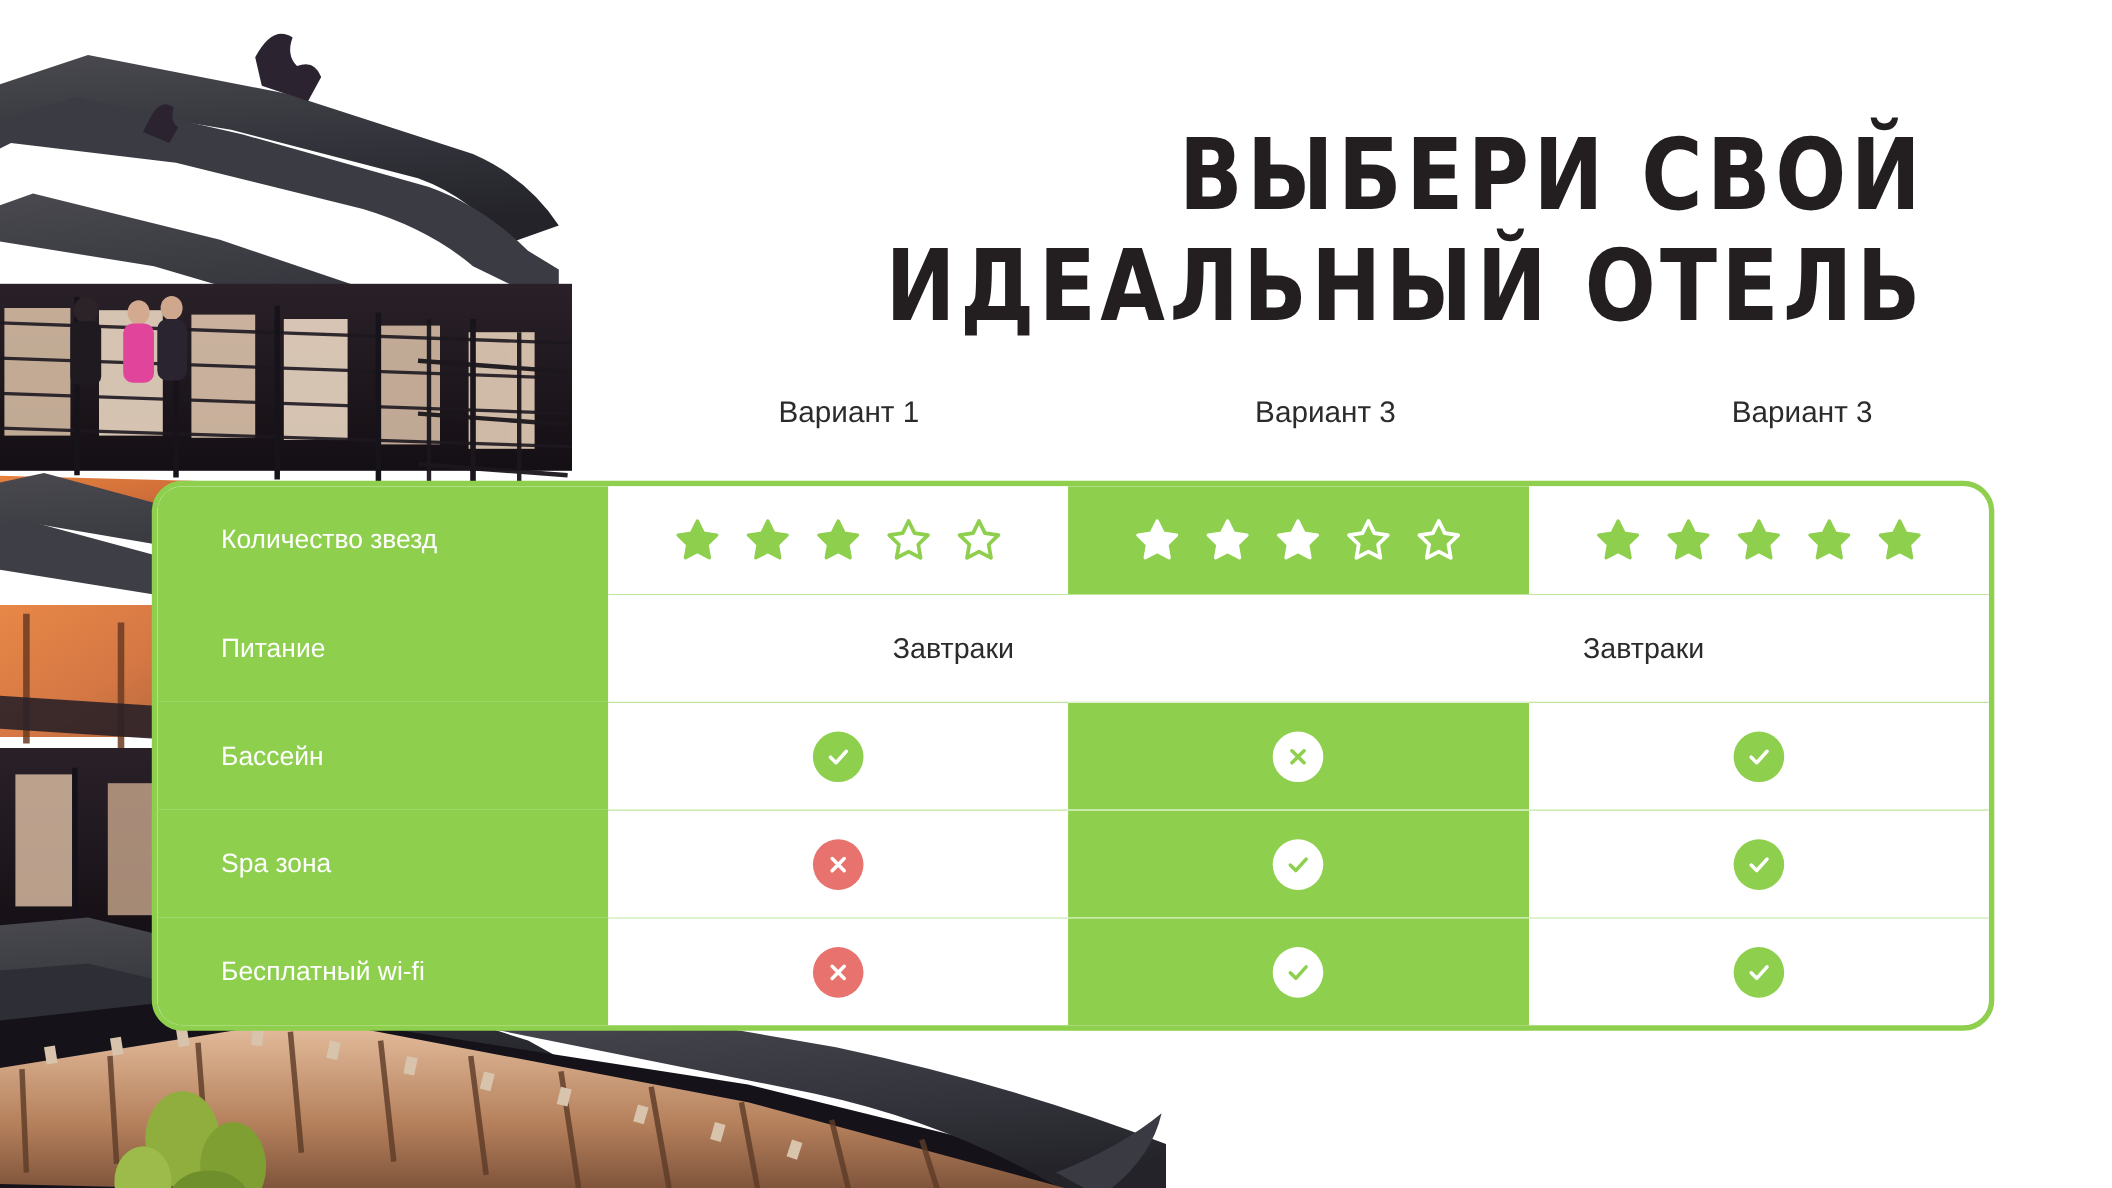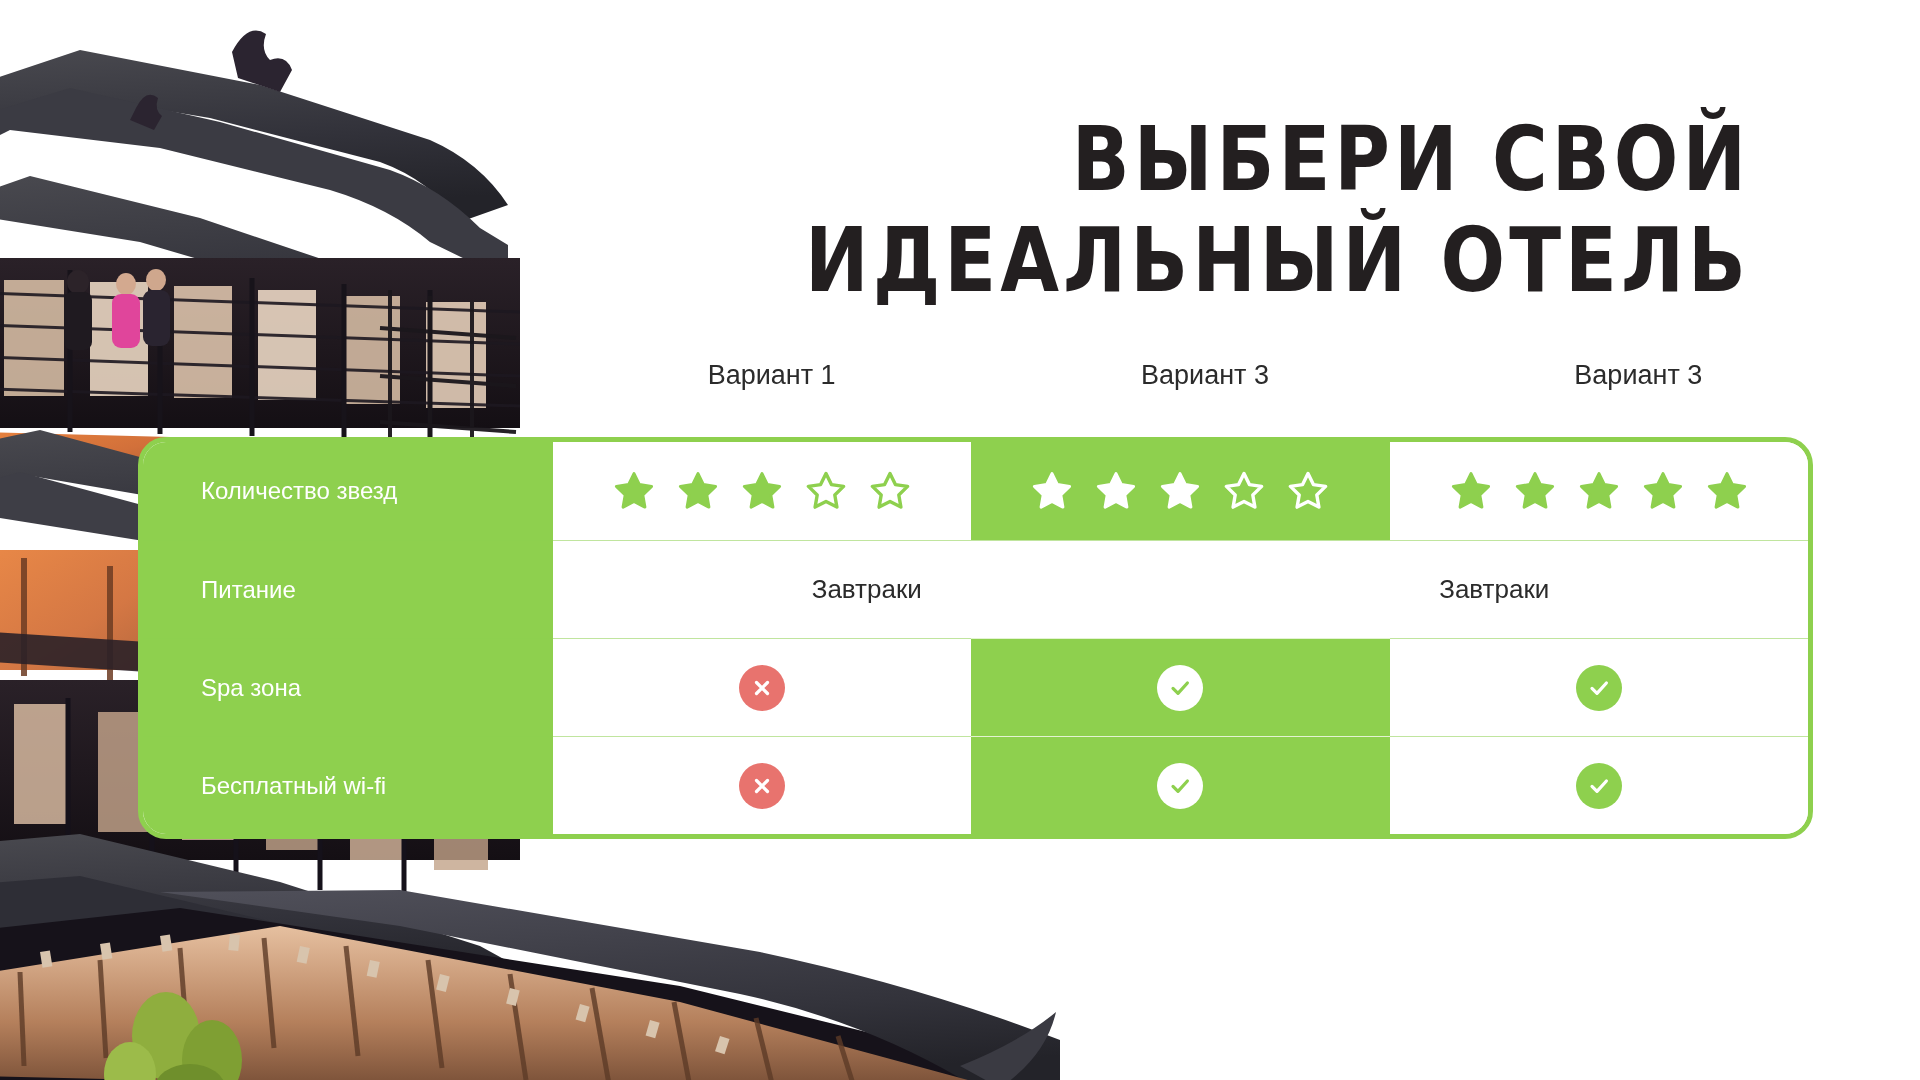--- a/index.html
+++ b/index.html
@@ -402,20 +402,44 @@
             </svg>
           </div>
         </div>
       </div>
       <div class="row">
         <div class="cell label">Питание</div>
         <div class="cell value">Завтраки</div>
         <div class="cell value">Завтраки</div>
       </div>
       <div class="row">
+        <div class="cell label">Бассейн</div>
+        <div class="cell value">
+          <div class="badge" style="background: rgb(142, 208, 78);">
+            <svg viewBox="0 0 24 24" width="24" height="24">
+              <path d="M5 12.4 L10 17.4 L19.4 7" fill="none" stroke="#ffffff" stroke-width="3.2" stroke-linecap="round" stroke-linejoin="round"></path>
+            </svg>
+          </div>
+        </div>
+        <div class="cell value green">
+          <div class="badge" style="background: rgb(255, 255, 255);">
+            <svg viewBox="0 0 24 24" width="24" height="24">
+              <path d="M6.5 6.5 L17.5 17.5 M17.5 6.5 L6.5 17.5" fill="none" stroke="#8ed04e" stroke-width="3.2" stroke-linecap="round" stroke-linejoin="round"></path>
+            </svg>
+          </div>
+        </div>
+        <div class="cell value">
+          <div class="badge" style="background: rgb(142, 208, 78);">
+            <svg viewBox="0 0 24 24" width="24" height="24">
+              <path d="M5 12.4 L10 17.4 L19.4 7" fill="none" stroke="#ffffff" stroke-width="3.2" stroke-linecap="round" stroke-linejoin="round"></path>
+            </svg>
+          </div>
+        </div>
+      </div>
+      <div class="row">
         <div class="cell label">Spa зона</div>
         <div class="cell value">
           <div class="badge" style="background: rgb(232, 115, 110);">
             <svg viewBox="0 0 24 24" width="24" height="24">
               <path d="M6.5 6.5 L17.5 17.5 M17.5 6.5 L6.5 17.5" fill="none" stroke="#ffffff" stroke-width="3.2" stroke-linecap="round" stroke-linejoin="round"></path>
             </svg>
           </div>
         </div>
         <div class="cell value green">
           <div class="badge" style="background: rgb(255, 255, 255);">

